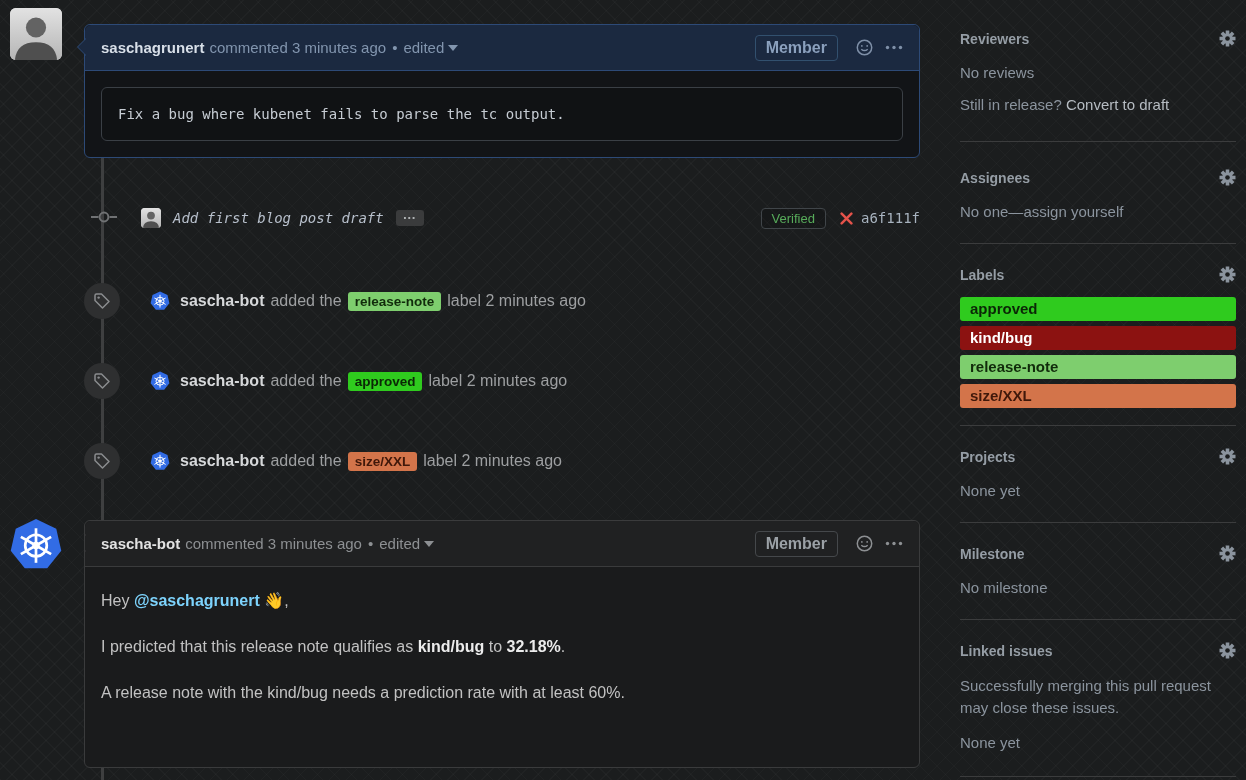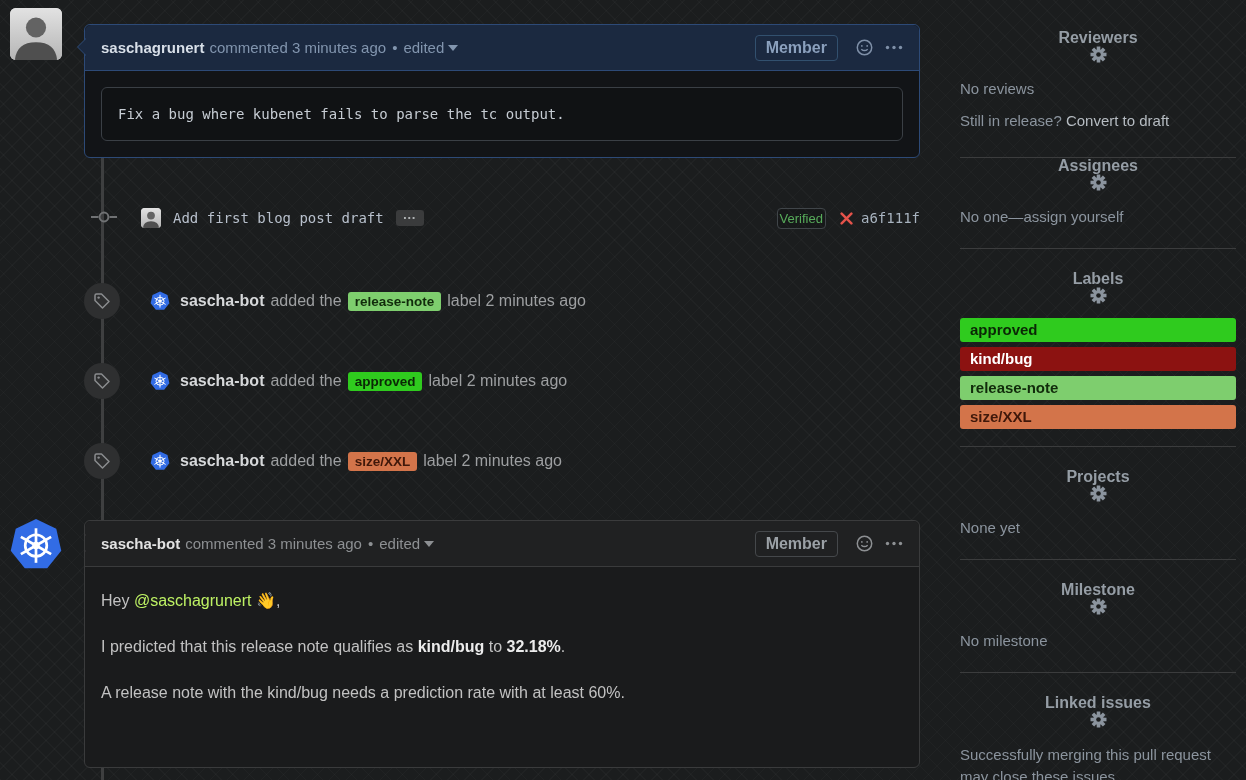--- a/index.html
+++ b/index.html
@@ -59,38 +59,38 @@
   .c2{ top:520px; height:248px; border:1px solid #3a3b3c; background:#1a1b1c; overflow:hidden; }
   .c2 .comment-header{ background:#202122; border-bottom:1px solid #3a3b3c; color:#8d9093; }
   .c2 .comment-header strong{ color:#e2e2e2; font-weight:bold; }
   .c2 .caret-left::before{ left:-17px; top:13px; border-width:9px; border-color:transparent #3a3b3c transparent transparent; }
   .c2 .caret-left::after{ left:-15px; top:14px; border-width:8px; border-color:transparent #202122 transparent transparent; }
   .c2 .member-badge{ color:#9ba1a6; border:1px solid #45484b; }
   .c2 .icon-btn{ color:#8d9093; }
   .c2 .comment-body{ padding:24px 16px 16px 16px; font-size:16px; line-height:20px; color:#c2c2c2; }
   .c2 .comment-body p{ margin-bottom:26px; }
   .c2 .comment-body strong{ color:#ececec; }
-  .mention{ color:#bef264; font-weight:normal; cursor:pointer; }
+  .mention{ color:#7dd3fc; font-weight:bold; cursor:pointer; }
 
   
   .commit-row{
     position:absolute; left:84px; top:204px; width:836px; height:28px;
     display:flex; align-items:center; z-index:2; font-size:14px;
   }
   .commit-icon{ color:#707274; margin-left:7px; }
   .commit-row .avatar-small{ margin-left:24px; }
   .commit-msg{
-    margin-left:12px; font-family:"DejaVu Sans Mono", monospace; color:#b8c0cc; cursor:pointer;
+    margin-left:12px; font-family:"DejaVu Sans Mono", monospace; color:#b8c0cc; cursor:pointer;font-style:italic;
   }
   .expander-pill{
     margin-left:12px; background:#3a3b3c; color:#b0b3b5; border-radius:3px;
     padding:0 7px; font-weight:bold; font-size:13px; line-height:16px; cursor:pointer; letter-spacing:1px;
   }
   .verified-badge{
-    color:#57ab5a; border:1px solid #404549; border-radius:4px; padding:2px 2px;
+    color:#57ab5a; border:1px solid #404549; border-radius:4px; padding:2px 10px;
     font-size:13px; background:rgba(0,0,0,0.15); cursor:pointer;
   }
   .x-icon{ margin:0 8px 0 14px; display:inline-flex; }
   .commit-sha{ font-family:"DejaVu Sans Mono", monospace; color:#a8b3bf; cursor:pointer; }
 
   
   .event-row{
     position:absolute; left:84px; width:836px; height:36px;
     display:flex; align-items:center; z-index:2; font-size:16px; color:#9d9fa1;
   }
@@ -103,32 +103,32 @@
   .event-text{ margin-left:6px; }
   .label-chip{
     display:inline-block; margin:0 6px; padding:2px 7px; border-radius:3px;
     font-size:13.5px; font-weight:bold; cursor:pointer;
   }
 
   
   .sidebar{ position:absolute; left:960px; top:0; width:276px; font-size:15px; color:#8b949e; }
   .side-head{
     display:flex; align-items:center; justify-content:space-between;
-    font-size:16px; font-weight:bold; color:#959da5; line-height:16px;flex-direction:column;
+    font-size:14px; font-weight:bold; color:#959da5; line-height:16px;
   }
   .gear{ color:#8b949e; cursor:pointer; display:inline-flex; }
   .side-row{ line-height:20px; }
   .side-link{ color:#b6bcc2; cursor:pointer; }
   .side-divider{ border-top:1px solid #3b3c3d; height:0; }
   .side-label-bar{
     height:24px; line-height:24px; border-radius:3px; padding:0 10px;
     font-weight:bold; font-size:15px; margin-bottom:5px; cursor:pointer;
     white-space:nowrap; overflow:hidden;
   }
-  .mt30{margin-top:30px}.mt27{}.mt26{margin-top:26px}.mt23{margin-top:23px}.mt22{margin-top:22px}.mt21{margin-top:21px}
+  .mt30{margin-top:30px}.mt27{margin-top:27px}.mt26{margin-top:26px}.mt23{margin-top:23px}.mt22{margin-top:22px}.mt21{margin-top:21px}
   .mt17{margin-top:17px}.mt16{margin-top:16px}.mt14{margin-top:14px}.mt12{margin-top:12px}
   .lh22{ line-height:22px; }
 </style>
 </head>
 <body>
 
 <svg width="0" height="0" style="position:absolute">
   <defs>
     <g id="svg-person">
       <rect width="32" height="32" fill="#d2d2d2"></rect>

